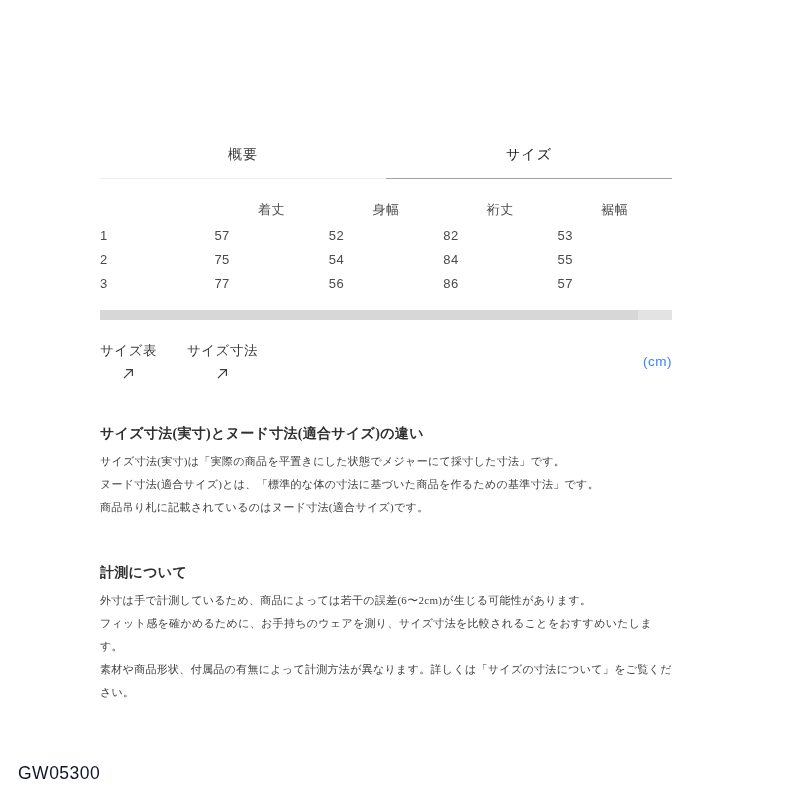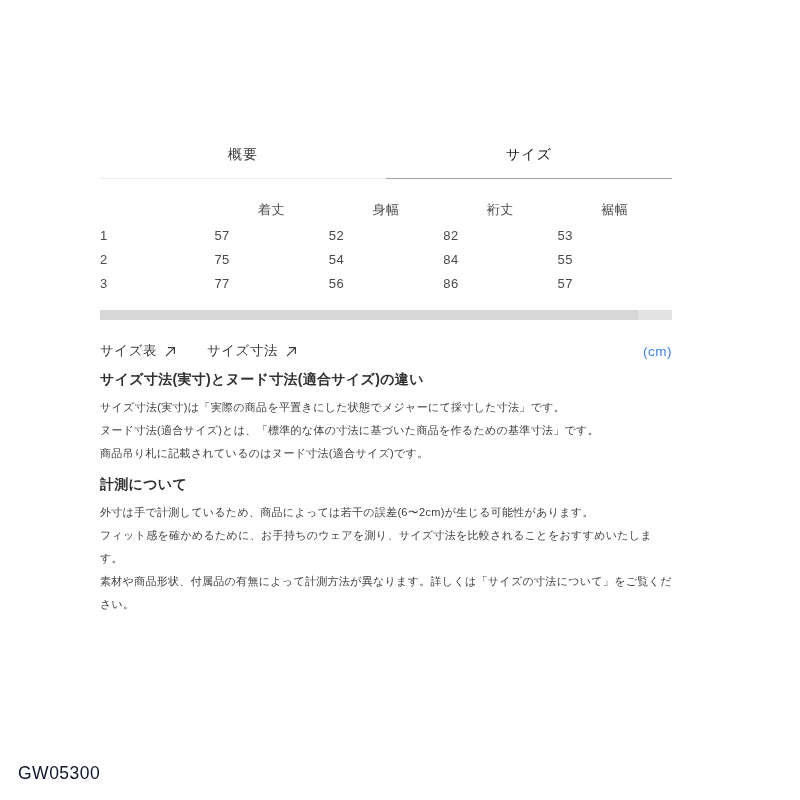--- a/index.html
+++ b/index.html
@@ -74,31 +74,32 @@
   }
   .ext-link {
     display: inline-flex;
     align-items: center;
     gap: 7px;
     color: #3c3c3c;
     text-decoration: none;
     margin-right: 30px;
     cursor: pointer;
     letter-spacing: 0.5px;
+    flex-direction: column;
   }
   .ext-link svg { display: block; }
   .unit {
     margin-left: auto;
     margin-right: 0;
     font-size: 13.5px;
     color: #3b82f6;
     letter-spacing: 0.5px;
   }
   
-  .text-section { margin-top: 11px; }
+  .text-section { margin-top: 45px; font-family: Liberation Serif, serif; }
   .text-section h3 {
     font-size: 14px;
     font-weight: bold;
     color: #303030;
     margin-bottom: 7px;
     letter-spacing: 0.3px;
   }
   .text-section p {
     font-size: 11px;
     line-height: 23px;

